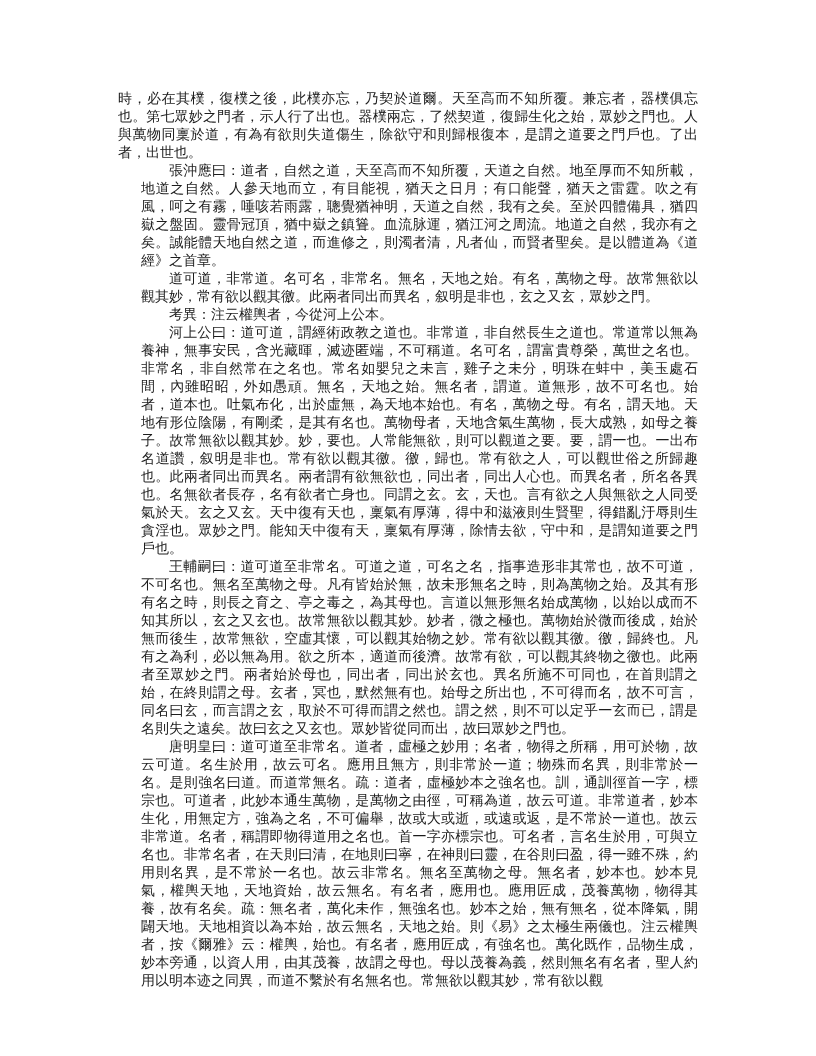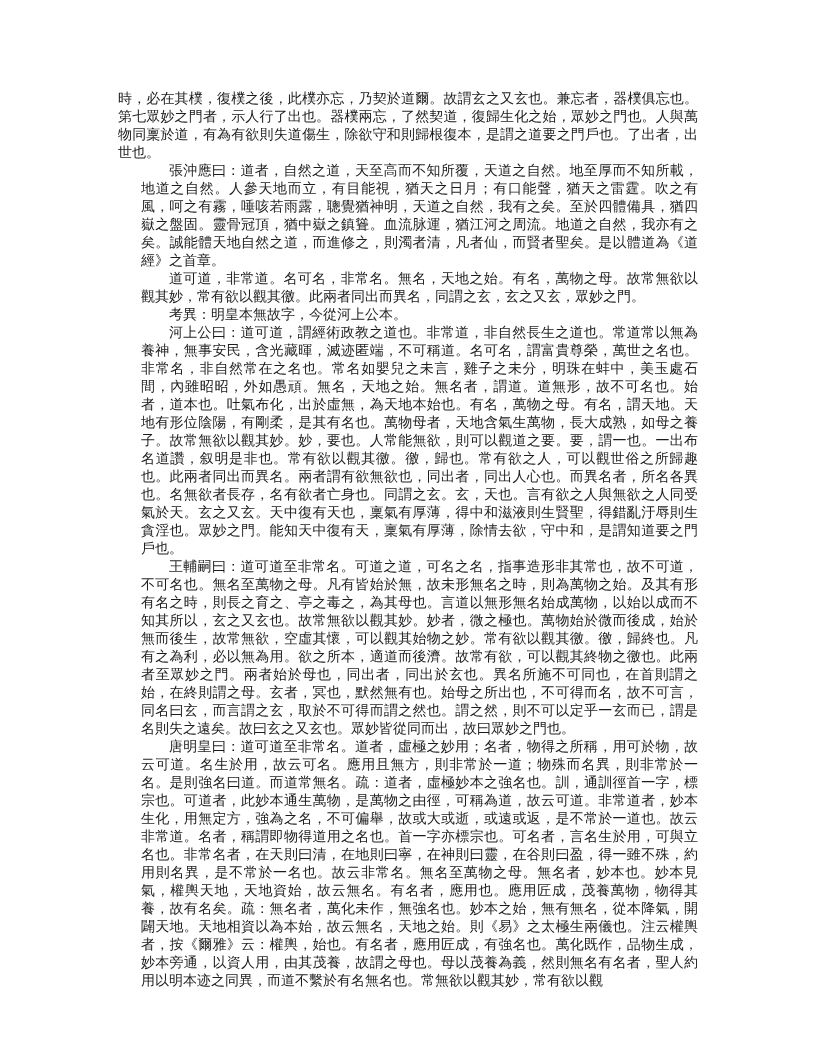--- a/index.html
+++ b/index.html
@@ -36,21 +36,21 @@
   .text-block p.indent {
     text-indent: 2em;
     margin-left: 23px;
   }
 </style>
 </head>
 <body>
 
 <div class="page">
   <div class="text-block">
-    <p>時，必在其樸，復樸之後，此樸亦忘，乃契於道爾。故謂玄之又玄也。兼忘者，器樸俱忘也。第七眾妙之門者，示人行了出也。器樸兩忘，了然契道，復歸生化之始，眾妙之門也。人與萬物同稟於道，有為有欲則失道傷生，除欲守和則歸根復本，是謂之道要之門戶也。了出者，出世也。</p>
+    <p>時，必在其樸，復樸之後，此樸亦忘，乃契於道爾。天至高而不知所覆。兼忘者，器樸俱忘也。第七眾妙之門者，示人行了出也。器樸兩忘，了然契道，復歸生化之始，眾妙之門也。人與萬物同稟於道，有為有欲則失道傷生，除欲守和則歸根復本，是謂之道要之門戶也。了出者，出世也。</p>
     <p class="indent">張沖應曰：道者，自然之道，天至高而不知所覆，天道之自然。地至厚而不知所載，地道之自然。人參天地而立，有目能視，猶天之日月；有口能聲，猶天之雷霆。吹之有風，呵之有霧，唾咳若雨露，聰覺猶神明，天道之自然，我有之矣。至於四體備具，猶四嶽之盤固。靈骨冠頂，猶中嶽之鎮聳。血流脉運，猶江河之周流。地道之自然，我亦有之矣。誠能體天地自然之道，而進修之，則濁者清，凡者仙，而賢者聖矣。是以體道為《道經》之首章。</p>
-    <p class="indent">道可道，非常道。名可名，非常名。無名，天地之始。有名，萬物之母。故常無欲以觀其妙，常有欲以觀其徼。此兩者同出而異名，同謂之玄，玄之又玄，眾妙之門。</p>
-    <p class="indent">考異：明皇本無故字，今從河上公本。</p>
+    <p class="indent">道可道，非常道。名可名，非常名。無名，天地之始。有名，萬物之母。故常無欲以觀其妙，常有欲以觀其徼。此兩者同出而異名，叙明是非也，玄之又玄，眾妙之門。</p>
+    <p class="indent">考異：注云權輿者，今從河上公本。</p>
     <p class="indent">河上公曰：道可道，謂經術政教之道也。非常道，非自然長生之道也。常道常以無為養神，無事安民，含光藏暉，滅迹匿端，不可稱道。名可名，謂富貴尊榮，萬世之名也。非常名，非自然常在之名也。常名如嬰兒之未言，雞子之未分，明珠在蚌中，美玉處石間，內雖昭昭，外如愚頑。無名，天地之始。無名者，謂道。道無形，故不可名也。始者，道本也。吐氣布化，出於虛無，為天地本始也。有名，萬物之母。有名，謂天地。天地有形位陰陽，有剛柔，是其有名也。萬物母者，天地含氣生萬物，長大成熟，如母之養子。故常無欲以觀其妙。妙，要也。人常能無欲，則可以觀道之要。要，謂一也。一出布名道讚，叙明是非也。常有欲以觀其徼。徼，歸也。常有欲之人，可以觀世俗之所歸趣也。此兩者同出而異名。兩者謂有欲無欲也，同出者，同出人心也。而異名者，所名各異也。名無欲者長存，名有欲者亡身也。同謂之玄。玄，天也。言有欲之人與無欲之人同受氣於天。玄之又玄。天中復有天也，稟氣有厚薄，得中和滋液則生賢聖，得錯亂汙辱則生貪淫也。眾妙之門。能知天中復有天，稟氣有厚薄，除情去欲，守中和，是謂知道要之門戶也。</p>
     <p class="indent">王輔嗣曰：道可道至非常名。可道之道，可名之名，指事造形非其常也，故不可道，不可名也。無名至萬物之母。凡有皆始於無，故未形無名之時，則為萬物之始。及其有形有名之時，則長之育之、亭之毒之，為其母也。言道以無形無名始成萬物，以始以成而不知其所以，玄之又玄也。故常無欲以觀其妙。妙者，微之極也。萬物始於微而後成，始於無而後生，故常無欲，空虛其懷，可以觀其始物之妙。常有欲以觀其徼。徼，歸終也。凡有之為利，必以無為用。欲之所本，適道而後濟。故常有欲，可以觀其終物之徼也。此兩者至眾妙之門。兩者始於母也，同出者，同出於玄也。異名所施不可同也，在首則謂之始，在終則謂之母。玄者，冥也，默然無有也。始母之所出也，不可得而名，故不可言，同名曰玄，而言謂之玄，取於不可得而謂之然也。謂之然，則不可以定乎一玄而已，謂是名則失之遠矣。故曰玄之又玄也。眾妙皆從同而出，故曰眾妙之門也。</p>
     <p class="indent">唐明皇曰：道可道至非常名。道者，虛極之妙用；名者，物得之所稱，用可於物，故云可道。名生於用，故云可名。應用且無方，則非常於一道；物殊而名異，則非常於一名。是則強名曰道。而道常無名。疏：道者，虛極妙本之強名也。訓，通訓徑首一字，標宗也。可道者，此妙本通生萬物，是萬物之由徑，可稱為道，故云可道。非常道者，妙本生化，用無定方，強為之名，不可偏舉，故或大或逝，或遠或返，是不常於一道也。故云非常道。名者，稱謂即物得道用之名也。首一字亦標宗也。可名者，言名生於用，可與立名也。非常名者，在天則曰清，在地則曰寧，在神則曰靈，在谷則曰盈，得一雖不殊，約用則名異，是不常於一名也。故云非常名。無名至萬物之母。無名者，妙本也。妙本見氣，權輿天地，天地資始，故云無名。有名者，應用也。應用匠成，茂養萬物，物得其養，故有名矣。疏：無名者，萬化未作，無強名也。妙本之始，無有無名，從本降氣，開闢天地。天地相資以為本始，故云無名，天地之始。則《易》之太極生兩儀也。注云權輿者，按《爾雅》云：權輿，始也。有名者，應用匠成，有強名也。萬化既作，品物生成，妙本旁通，以資人用，由其茂養，故謂之母也。母以茂養為義，然則無名有名者，聖人約用以明本迹之同異，而道不繫於有名無名也。常無欲以觀其妙，常有欲以觀</p>
   </div>
 </div>
 
 </body></html>

